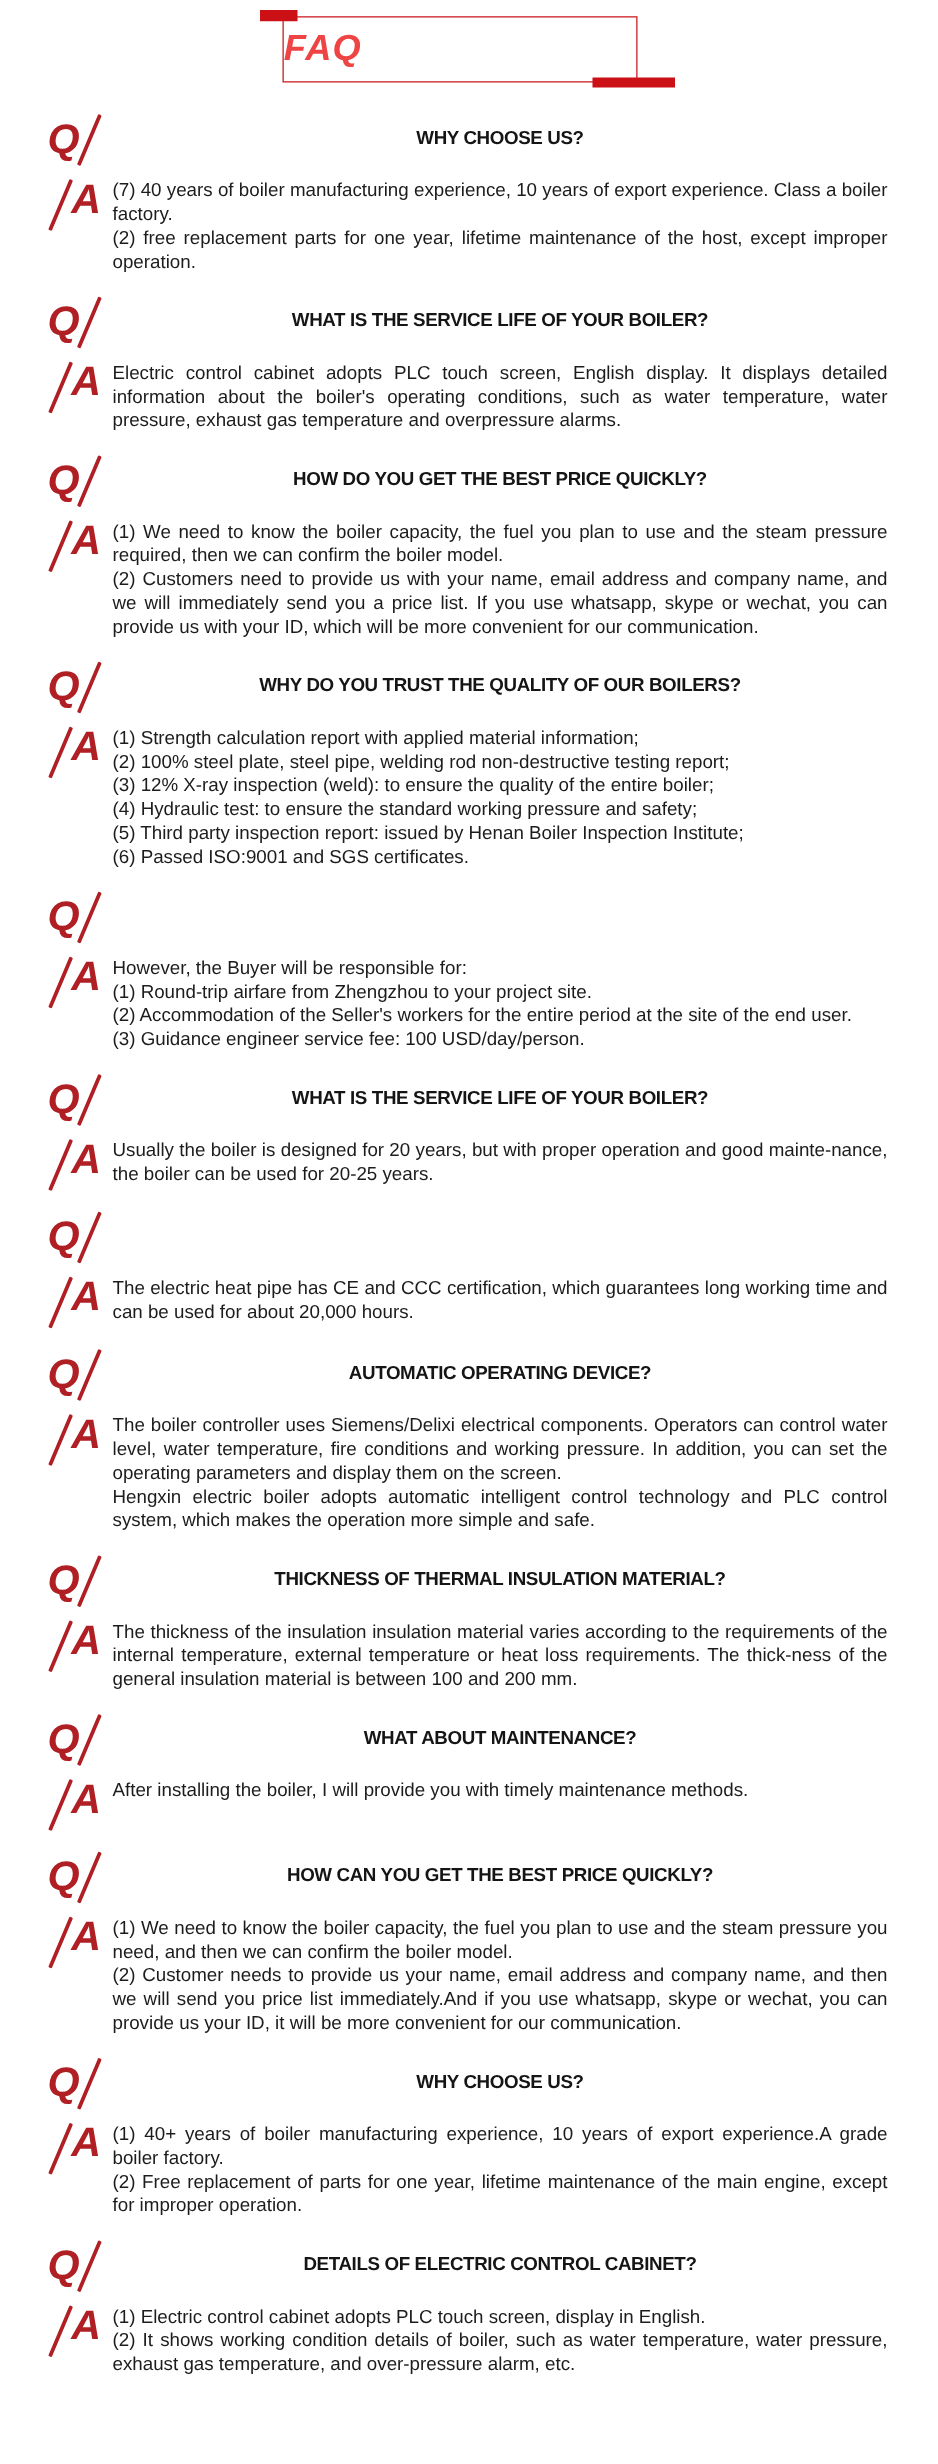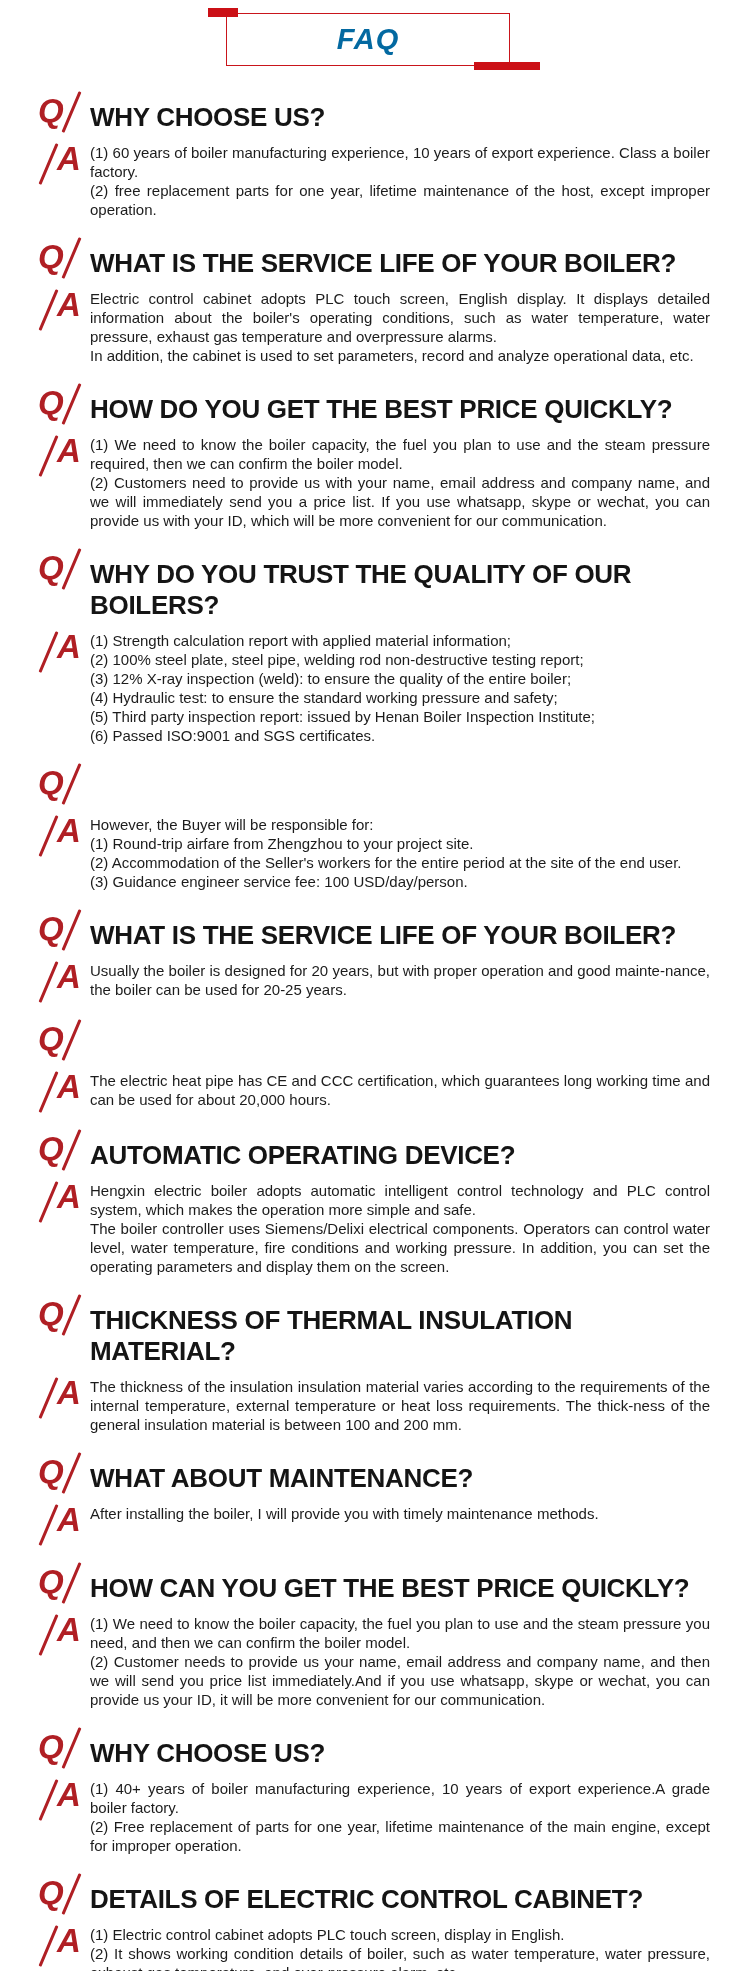--- a/index.html
+++ b/index.html
@@ -5,43 +5,43 @@
   html,body { margin:0; padding:0; background:#ffffff; }
   body {
     width:750px;
     font-family:"Liberation Sans", sans-serif;
     color:#1b1b1b;
     -webkit-font-smoothing:antialiased;
   }
   
   .faq-header { position:relative; margin:13px 0 0 226px; width:284px; height:53px;
     border:1.5px solid #c9151b; box-sizing:border-box; }
-  .faq-title { display:block; text-align:center; line-height:50px; font-size:29px;
-    font-weight:bold; font-style:italic; letter-spacing:1px; color:#0369a1; }
+  .faq-title { display:block; line-height:50px; font-size:29px;
+    font-weight:bold; font-style:italic; letter-spacing:1px; color:#ef4444; }
   .accent-bar { position:absolute; background:#cb1016; }
   .accent-bar.tl { left:-19px; top:-6px; width:30px; height:9px; }
   .accent-bar.br { right:-31px; bottom:-5px; width:66px; height:8px; }
 
   
   main { padding:27px 40px 30px 36px; }
   section.qa { margin-bottom:20px; }
   .row { display:grid; grid-template-columns:54px 1fr; align-items:start; }
   .a-row { margin-top:8px; }
 
   .marker { height:40px; display:flex; align-items:flex-start; color:#b01f24; overflow:visible; }
   .marker .ltr { font-style:italic; font-weight:bold; font-size:33px; line-height:36px; }
   .marker .slash { width:3px; height:44px; background:#b01f24; transform:rotate(23deg);
     border-radius:1px; }
   .q-marker { padding-left:2px; }
   .q-marker .slash { margin:-3px 0 0 6px; }
   .a-marker { padding-left:13px; }
   .a-marker .slash { margin:1px 7px 0 -2px; }
 
-  h2.question { margin:9px 0 0 0; font-size:26px; font-weight:bold; letter-spacing:-0.3px;
-    color:#151515; }
+  h2.question { margin:9px 0 0 0; font-size:15px; font-weight:bold; letter-spacing:-0.3px;
+    color:#151515;text-align:center; }
   .answer { min-height:40px; padding-top:2px; }
   .answer p { margin:0; font-size:15px; line-height:19px; text-align:justify; color:#1c1c1c; }
 </style>
 </head>
 <body>
 
 <header class="faq-header">
   <span class="accent-bar tl"></span>
   <span class="faq-title">FAQ</span>
   <span class="accent-bar br"></span>
@@ -55,42 +55,41 @@
         <span class="slash"></span>
       </div>
       <h2 class="question">WHY CHOOSE US?</h2>
     </div>
     <div class="row a-row">
       <div class="marker a-marker">
         <span class="slash"></span>
         <span class="ltr">A</span>
       </div>
       <div class="answer">
-          <p>(1) 60 years of boiler manufacturing experience, 10 years of export experience. Class a boiler factory.</p>
+          <p>(7) 40 years of boiler manufacturing experience, 10 years of export experience. Class a boiler factory.</p>
           <p>(2) free replacement parts for one year, lifetime maintenance of the host, except improper operation.</p>
         </div>
     </div>
   </section>
 
   <section class="qa">
     <div class="row q-row">
       <div class="marker q-marker">
         <span class="ltr">Q</span>
         <span class="slash"></span>
       </div>
       <h2 class="question">WHAT IS THE SERVICE LIFE OF YOUR BOILER?</h2>
     </div>
     <div class="row a-row">
       <div class="marker a-marker">
         <span class="slash"></span>
         <span class="ltr">A</span>
       </div>
       <div class="answer">
           <p>Electric control cabinet adopts PLC touch screen, English display. It displays detailed information about the boiler's operating conditions, such as water temperature, water pressure, exhaust gas temperature and overpressure alarms.</p>
-          <p>In addition, the cabinet is used to set parameters, record and analyze operational data, etc.</p>
         </div>
     </div>
   </section>
 
   <section class="qa">
     <div class="row q-row">
       <div class="marker q-marker">
         <span class="ltr">Q</span>
         <span class="slash"></span>
       </div>
@@ -197,22 +196,22 @@
         <span class="slash"></span>
       </div>
       <h2 class="question">AUTOMATIC OPERATING DEVICE?</h2>
     </div>
     <div class="row a-row">
       <div class="marker a-marker">
         <span class="slash"></span>
         <span class="ltr">A</span>
       </div>
       <div class="answer">
+          <p>The boiler controller uses Siemens/Delixi electrical components. Operators can control water level, water temperature, fire conditions and working pressure. In addition, you can set the operating parameters and display them on the screen.</p>
           <p>Hengxin electric boiler adopts automatic intelligent control technology and PLC control system, which makes the operation more simple and safe.</p>
-          <p>The boiler controller uses Siemens/Delixi electrical components. Operators can control water level, water temperature, fire conditions and working pressure. In addition, you can set the operating parameters and display them on the screen.</p>
         </div>
     </div>
   </section>
 
   <section class="qa">
     <div class="row q-row">
       <div class="marker q-marker">
         <span class="ltr">Q</span>
         <span class="slash"></span>
       </div>

